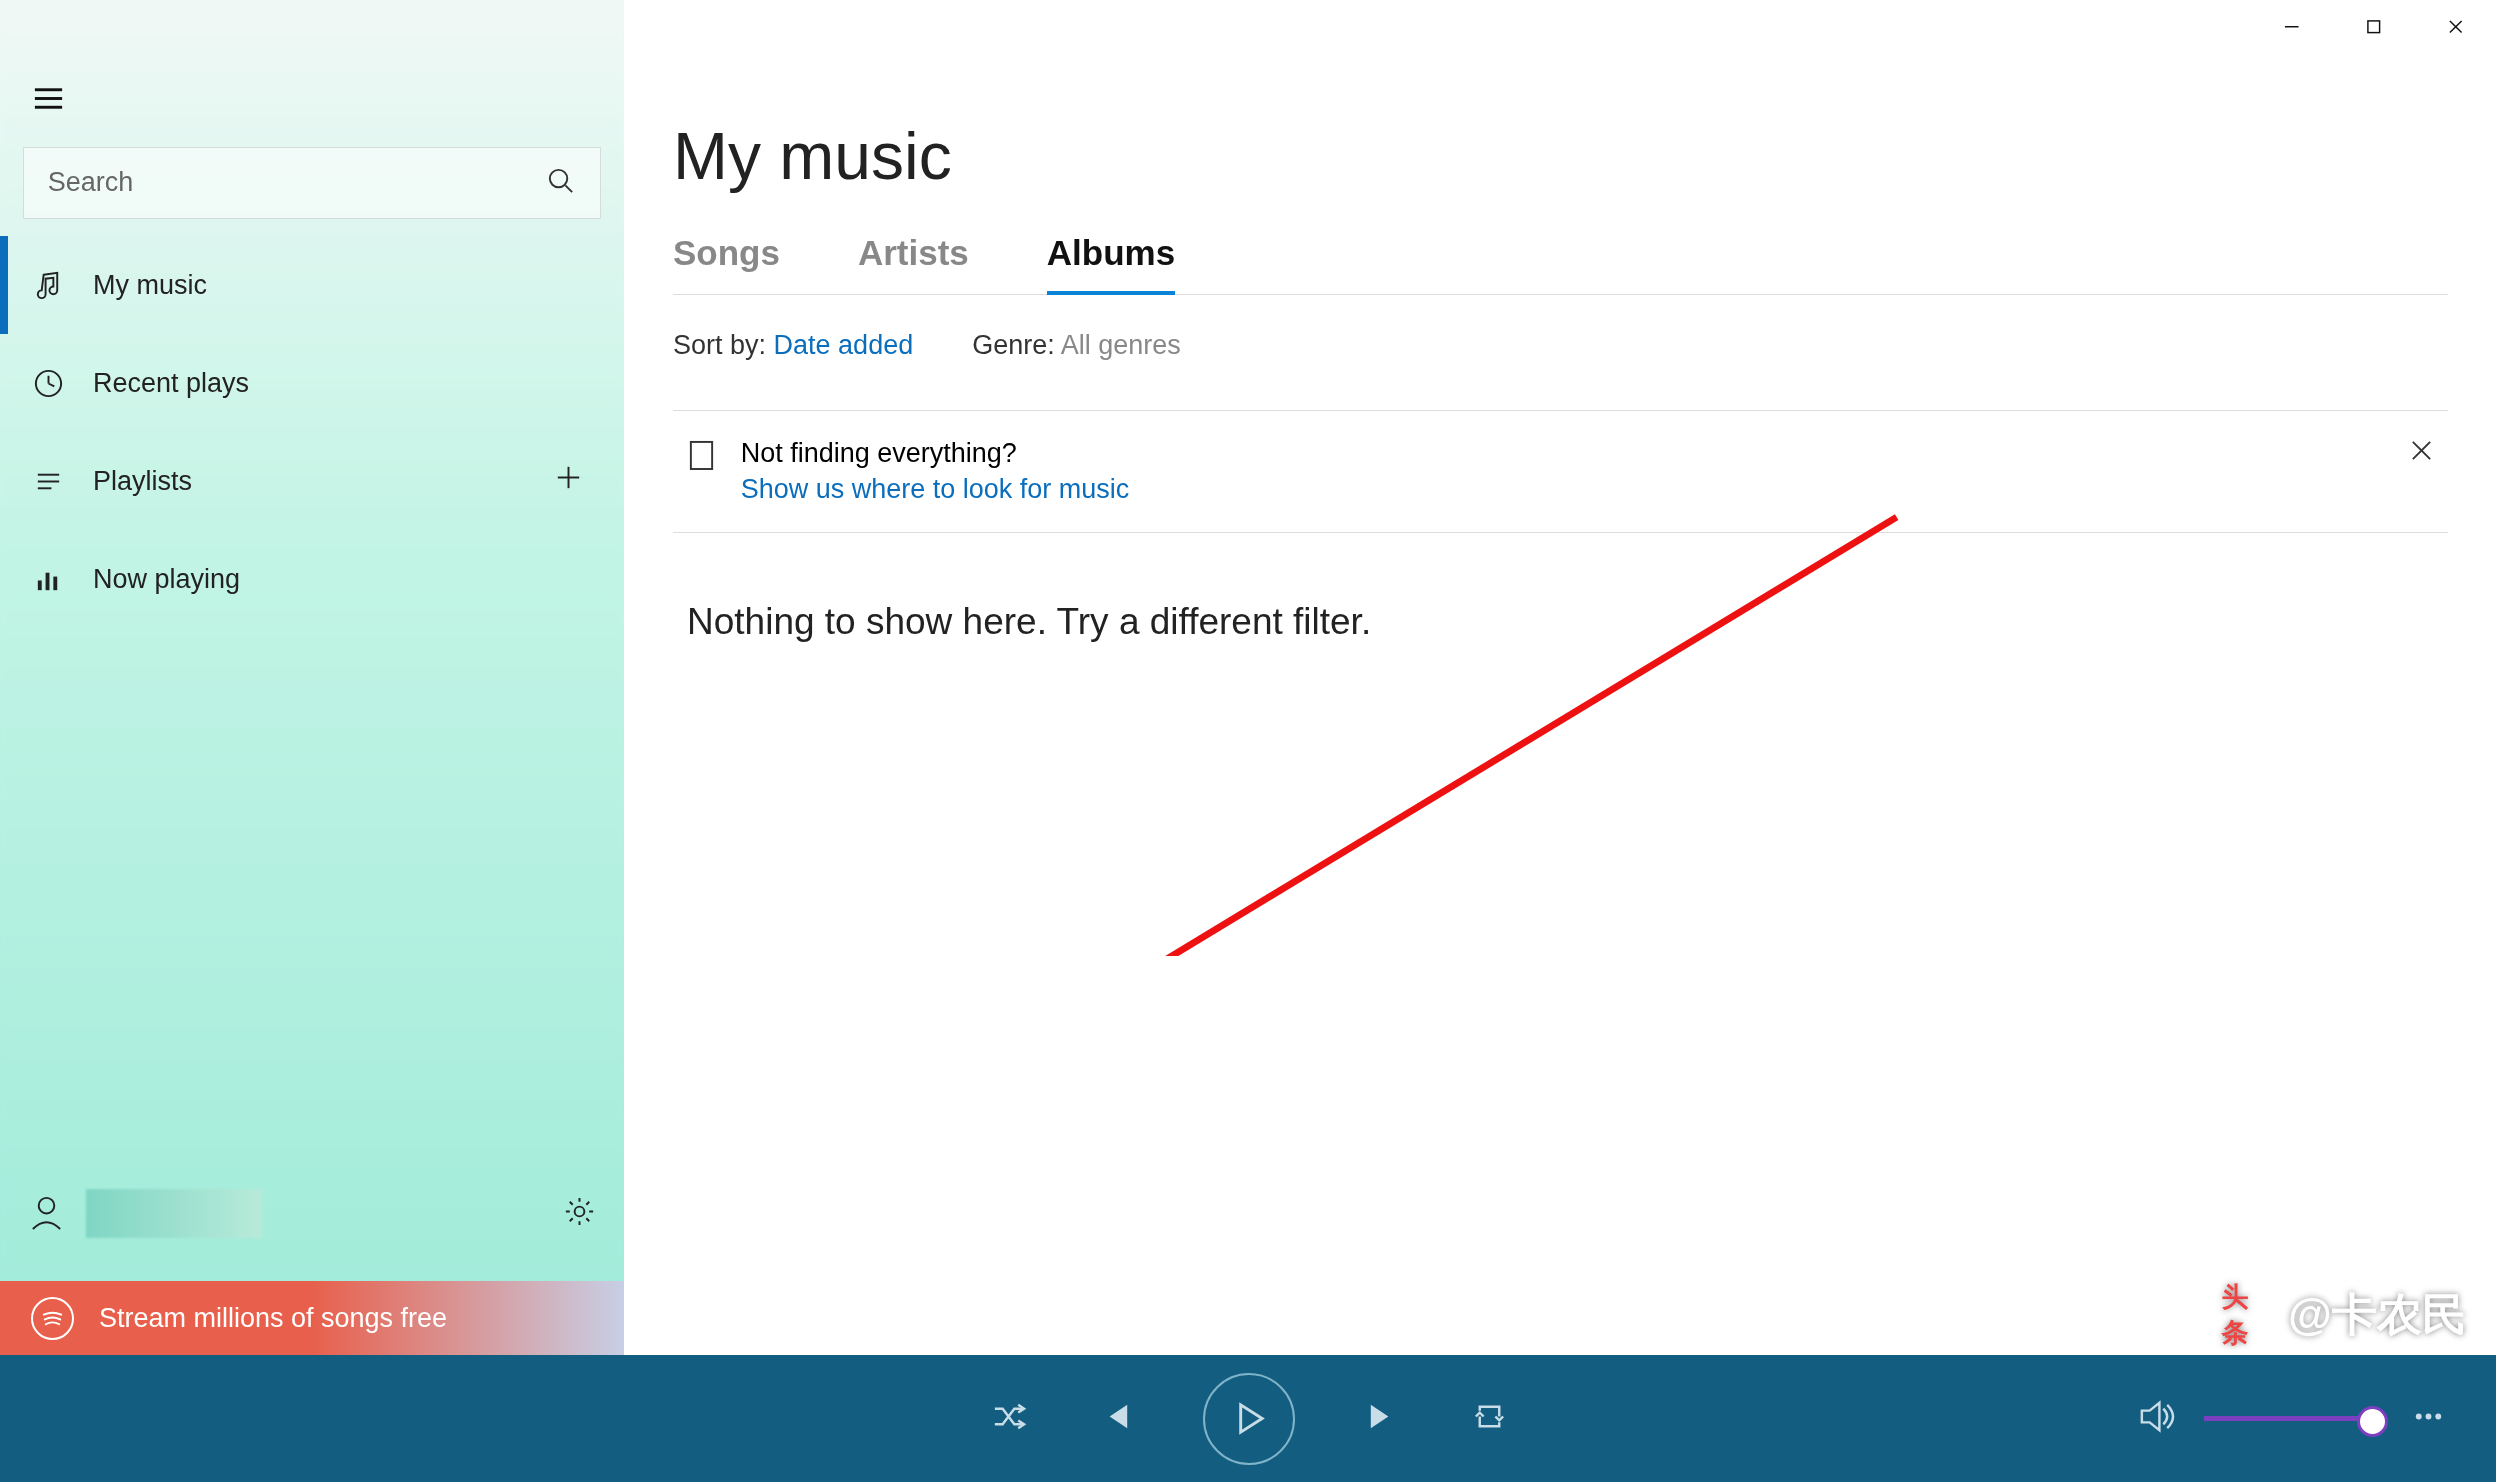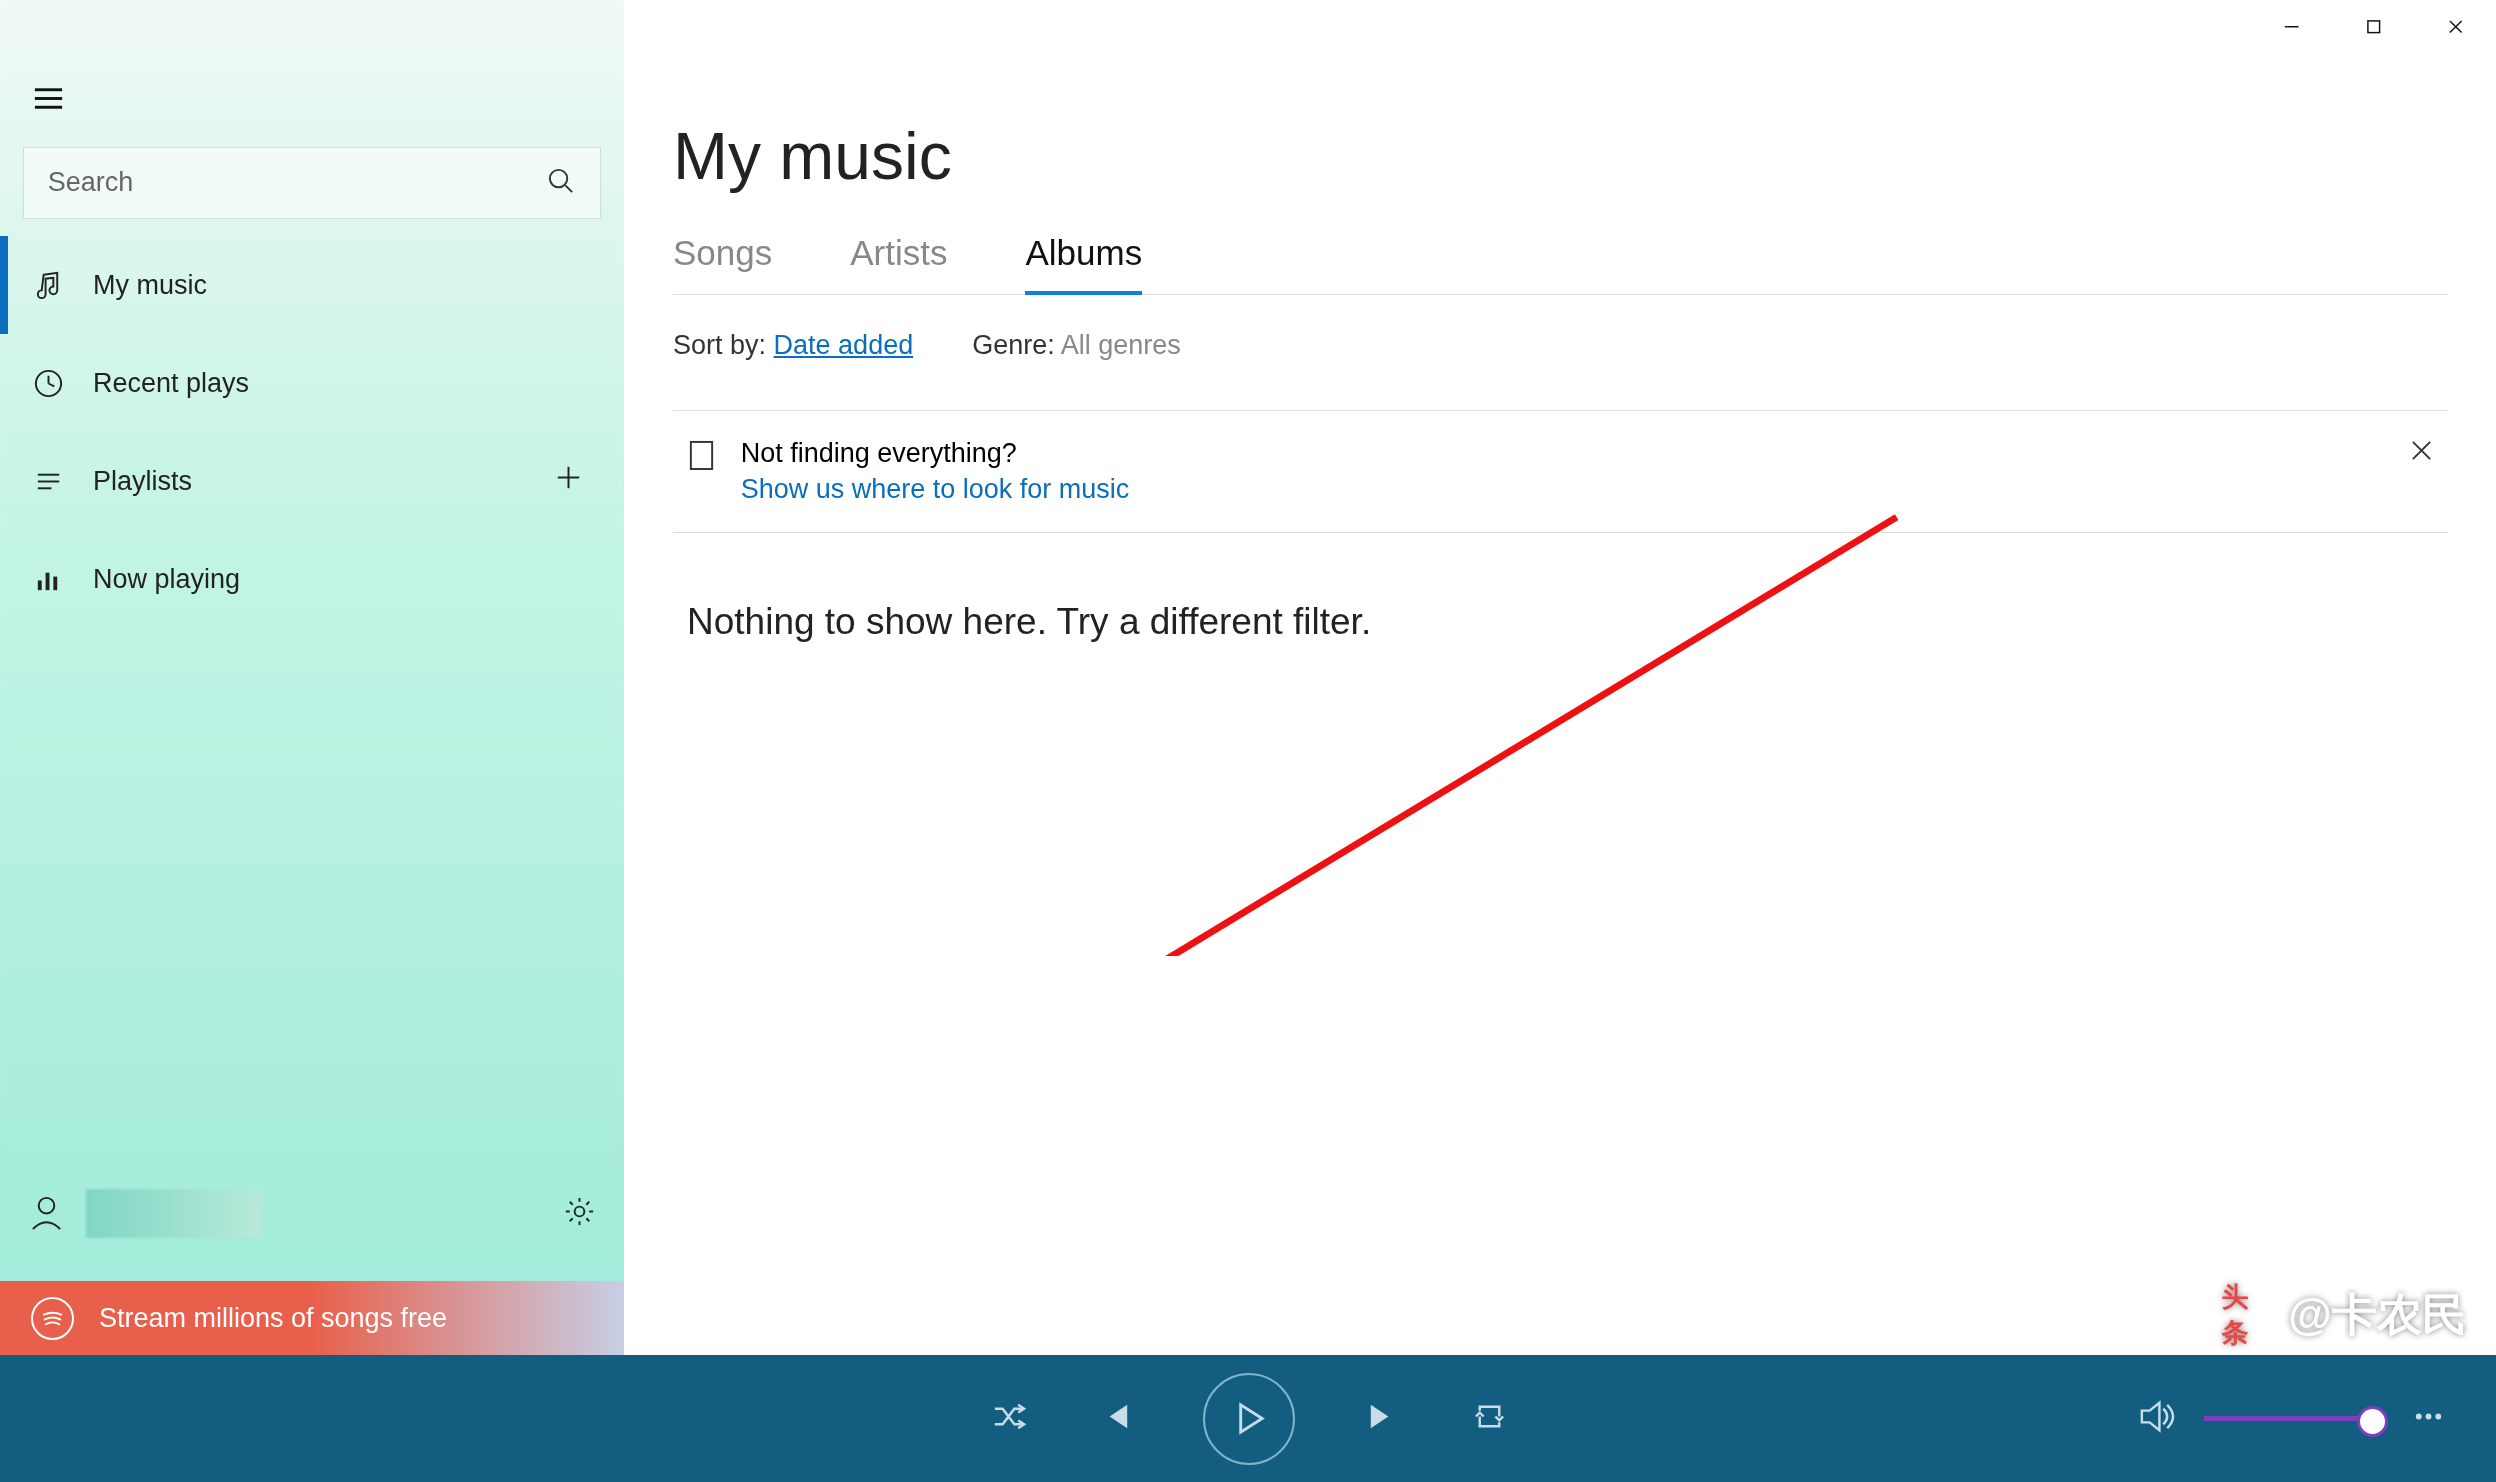--- a/index.html
+++ b/index.html
@@ -130,36 +130,37 @@
 }
 .page-title {
   font-size: 66px; font-weight: 300; color: #222;
   margin-bottom: 39px;
 }
 .tabs {
   display: flex; gap: 78px;
   font-size: 35px; color: #888;
   border-bottom: 1px solid #ddd;
   padding-bottom: 0;
+  font-weight: bold;
 }
 .tab {
   padding-bottom: 17.6px;
   cursor: pointer;
 }
 .tab.active {
   color: #111;
   border-bottom: 4.9px solid #0a84d6;
   margin-bottom: -1px;
 }
 .filters {
   display: flex; gap: 59px;
   font-size: 27px; color: #333;
   margin-top: 35px;
 }
-.filters .link { color: #0a6ebd; text-decoration: underline; }
+.filters .link { color: #0a6ebd; }
 .filters .muted { color: #888; }
 
 .info-banner {
   margin-top: 49px;
   border-top: 1px solid #ddd;
   border-bottom: 1px solid #ddd;
   padding: 27px 13.7px;
   display: flex; align-items: flex-start; gap: 25px;
   font-size: 27px;
 }

